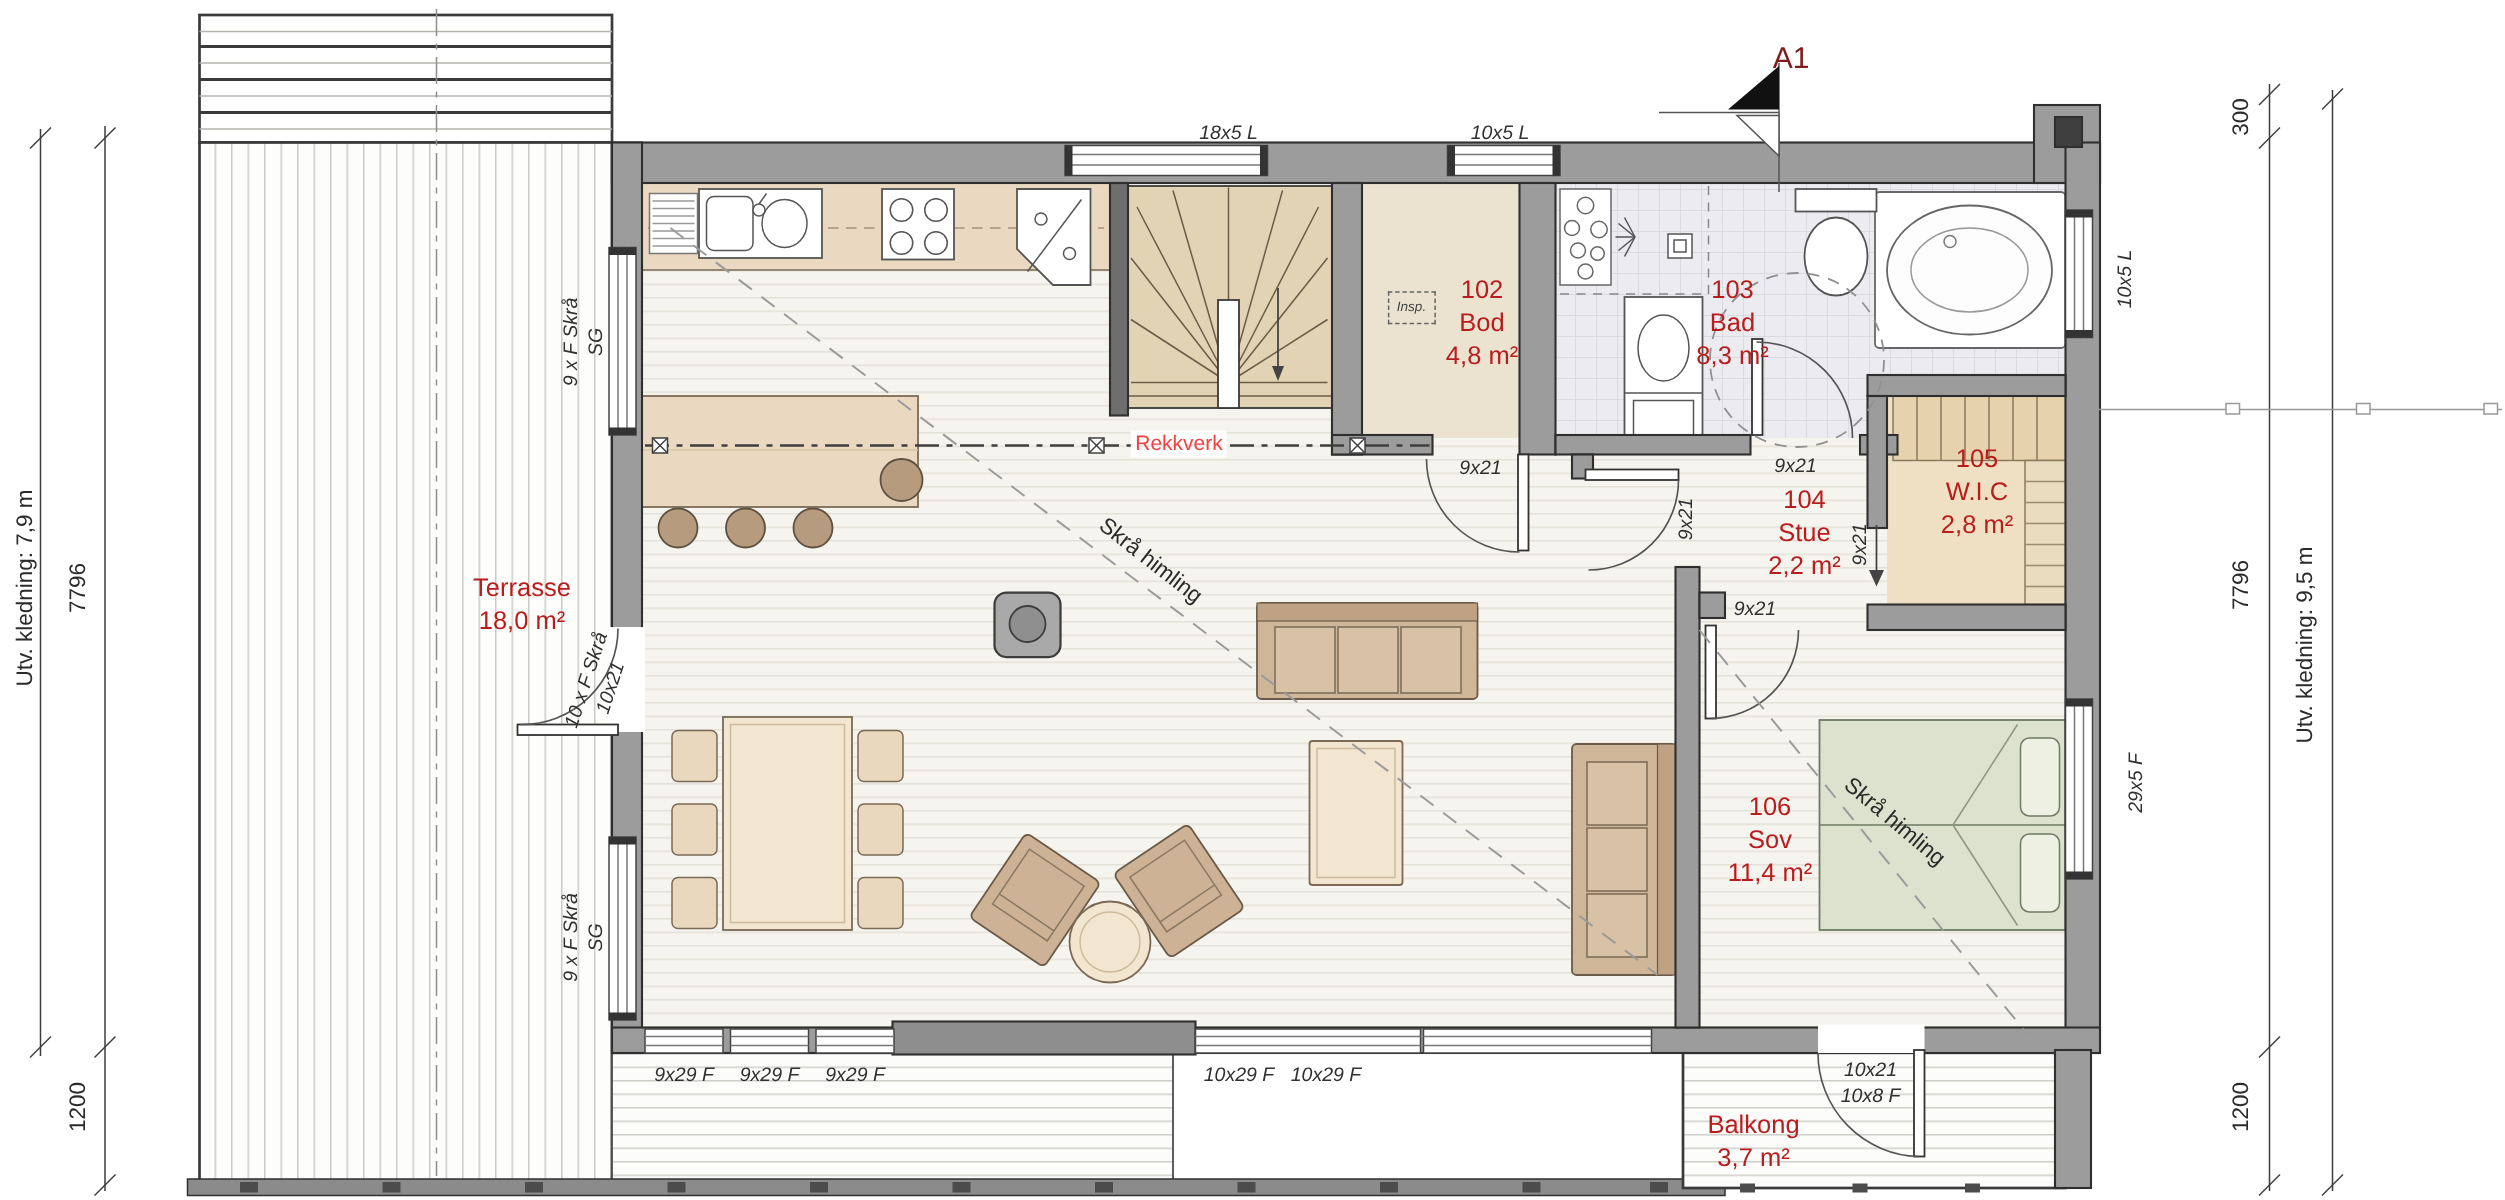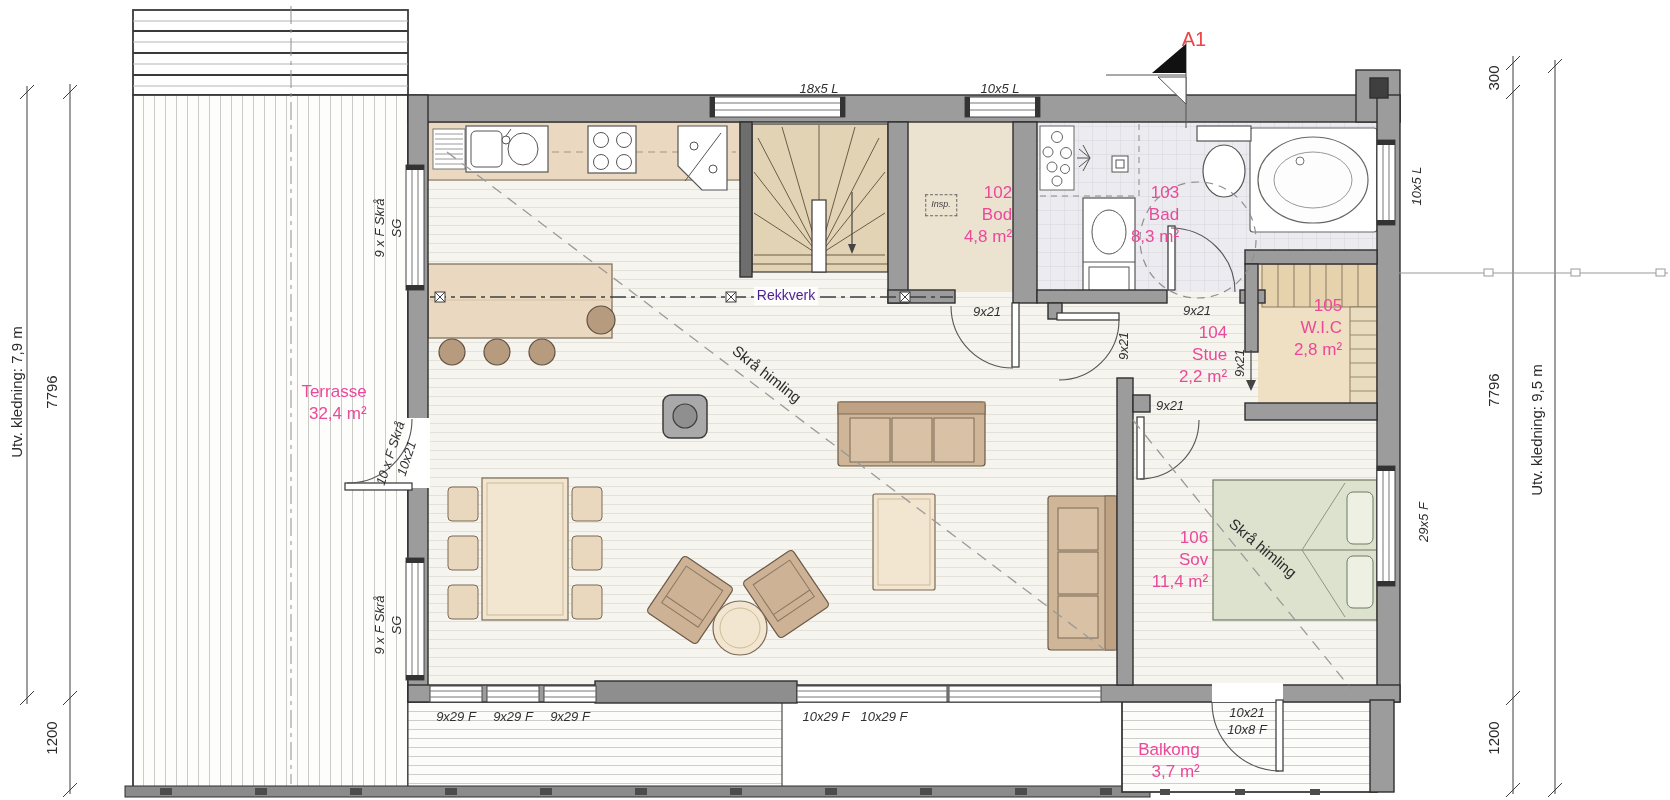--- a/index.html
+++ b/index.html
@@ -1,25 +1,25 @@
 <!DOCTYPE html>
 <html><head>
 <meta charset="utf-8">
 <style>
   html,body{margin:0;padding:0;background:#fff;}
   .canvas{position:relative;width:1670px;height:800px;background:#ffffff;overflow:hidden;
           font-family:"Liberation Sans",sans-serif;color:#2d2d2d;}
   .canvas svg{position:absolute;left:0;top:0;}
   .lbl{position:absolute;transform:translate(-50%,-50%);white-space:nowrap;text-align:center;line-height:1.28;}
-  .room{font-size:17px;color:#ec4899;text-align:right;}
+  .room{font-size:17px;color:#b91c1c;}
   .it{font-style:italic;font-size:13px;color:#303030;}
   .dim{font-size:15px;color:#2b2b2b;}
   .rot{transform:translate(-50%,-50%) rotate(-90deg);}
-  .a1{font-size:20px;color:#ef4444;}
-  .rek{font-size:14px;background:rgba(255,255,255,.88);padding:0 3px;color:#4c1d95;}
+  .a1{font-size:20px;color:#7f1d1d;}
+  .rek{font-size:14px;background:rgba(255,255,255,.88);padding:0 3px;color:#ef4444;}
   .skra{font-size:15px;color:#2b2b2b;}
   .insp{font-size:9px;color:#444;font-style:italic;}
 </style>
 </head>
 <body>
 
 <div class="canvas">
 
 <svg width="1670" height="800" viewBox="0 0 1670 800">
   <defs>
@@ -418,23 +418,23 @@
 <div class="lbl room" style="left:1318px;top:328px">
   <div>105</div>
   <div>W.I.C</div>
   <div>2,8 m²</div>
 </div>
 <div class="lbl room" style="left:1180px;top:560px">
   <div>106</div>
   <div>Sov</div>
   <div>11,4 m²</div>
 </div>
-<div class="lbl room" style="left:334px;top:403px">
+<div class="lbl room" style="left:348px;top:403px">
   <div>Terrasse</div>
-  <div>32,4 m²</div>
+  <div>18,0 m²</div>
 </div>
 <div class="lbl room" style="left:1169px;top:761px">
   <div>Balkong</div>
   <div>3,7 m²</div>
 </div>
 
 <div class="lbl it" style="left:819px;top:89px">18x5 L</div>
 <div class="lbl it" style="left:1000px;top:89px">10x5 L</div>
 <div class="lbl it rot" style="left:1417px;top:186px">10x5 L</div>
 <div class="lbl it rot" style="left:1424px;top:522px">29x5 F</div>

